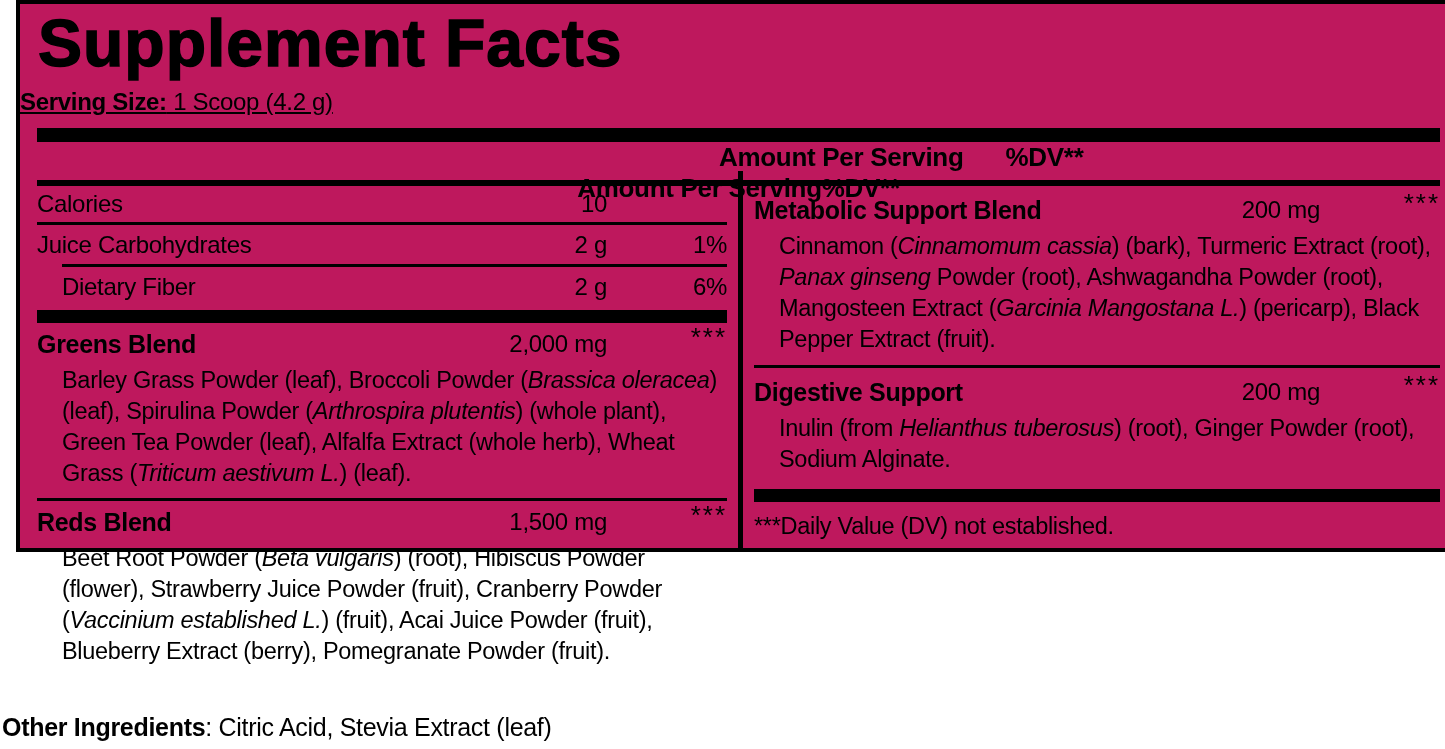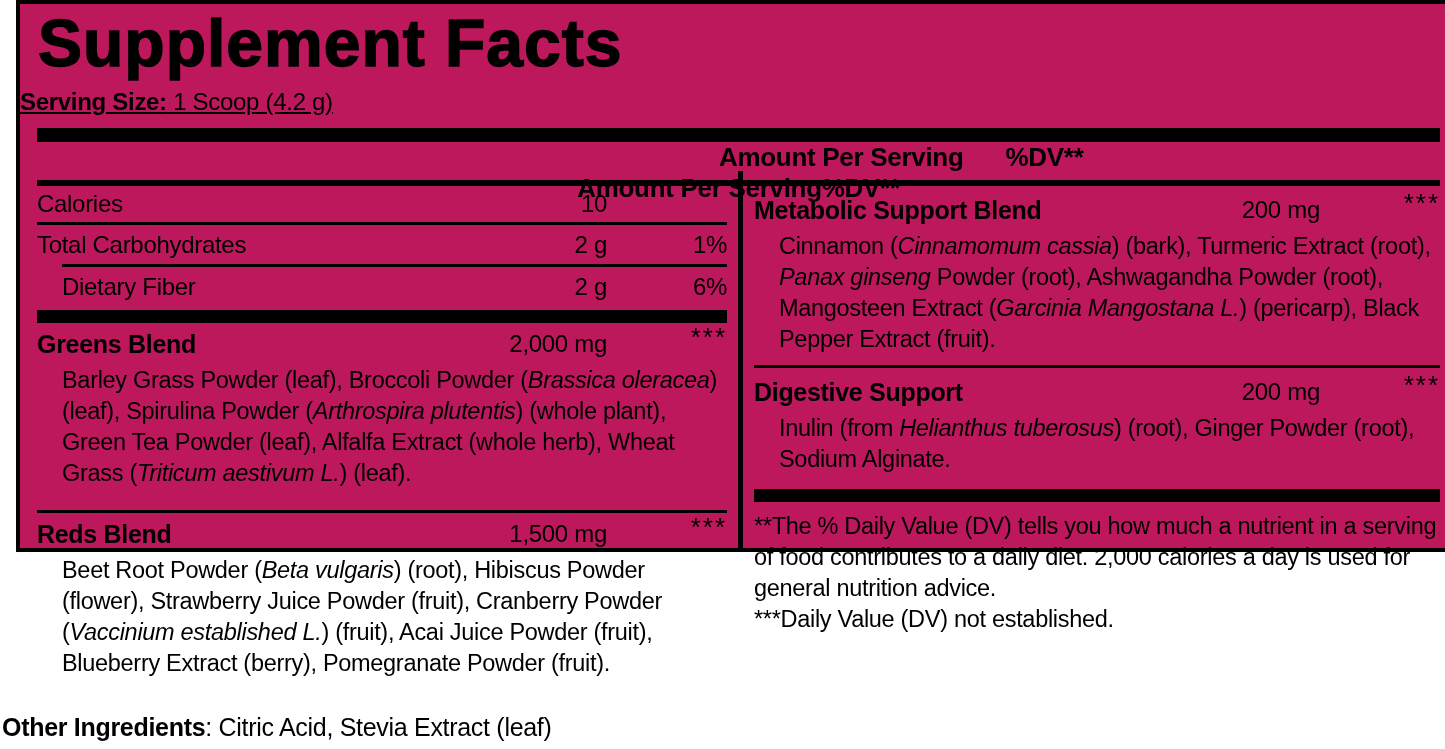--- a/index.html
+++ b/index.html
@@ -78,21 +78,21 @@
   .blend-head {
     display: flex; align-items: center;
     height: 42px; font-size: 24px; letter-spacing: -0.3px;
   }
   .blend-head .b-name { flex: 1; font-weight: 700; font-size: 25px; }
   .blend-head .b-amount { width: 140px; text-align: right; }
   .blend-head .b-dv { width: 120px; text-align: right; }
   .stars { display: inline-block; font-size: 26px; letter-spacing: 2px; position: relative; top: -7px; font-weight: 400; }
 
   .blend-desc {
-    padding-left: 25px; padding-bottom: 21px;
+    padding-left: 25px; padding-bottom: 9px;
     font-size: 23.5px; line-height: 31px; letter-spacing: -0.3px;
   }
   .thin-sep { height: 3px; background: #000; }
 
   .col-right .blend-head { margin-top: 3px; }
   .col-right .blend-desc { padding-bottom: 10px; }
 
   .footnotes {
     margin-top: 9px;
     font-size: 23.5px; line-height: 31px; letter-spacing: -0.3px;
@@ -135,21 +135,21 @@
 
       <div class="col-left">
 
         <div class="nrow rule">
           <span class="n-name">Calories</span>
           <span class="n-amount">10</span>
           <span class="n-dv"></span>
         </div>
 
         <div class="nrow">
-          <span class="n-name">Total Carbohydrates</span>
+          <span class="n-name">Juice Carbohydrates</span>
           <span class="n-amount">2 g</span>
           <span class="n-dv">1%</span>
         </div>
         <div class="rule-indent"></div>
 
         <div class="nrow">
           <span class="n-name indent">Dietary Fiber</span>
           <span class="n-amount">2 g</span>
           <span class="n-dv">6%</span>
         </div>
@@ -190,21 +190,20 @@
         <div class="blend-head">
           <span class="b-name">Digestive Support</span>
           <span class="b-amount">200 mg</span>
           <span class="b-dv"><span class="stars">***</span></span>
         </div>
         <div class="blend-desc"><span>Inulin (from </span><span style="font-style: italic;">Helianthus tuberosus</span><span>) (root), Ginger Powder (root), Sodium Alginate.</span></div>
 
         <div class="thick-sep"></div>
 
         <div class="footnotes">
-          <div>**The % Daily Value (DV) tells you how much a nutrient in a serving of food contributes to a daily diet. 2,000 calories a day is used for general nutrition advice.</div>
           <div>***Daily Value (DV) not established.</div>
         </div>
 
       </div>
     </div>
 
     <div class="col-divider"></div>
   </div>
 </div>
 

